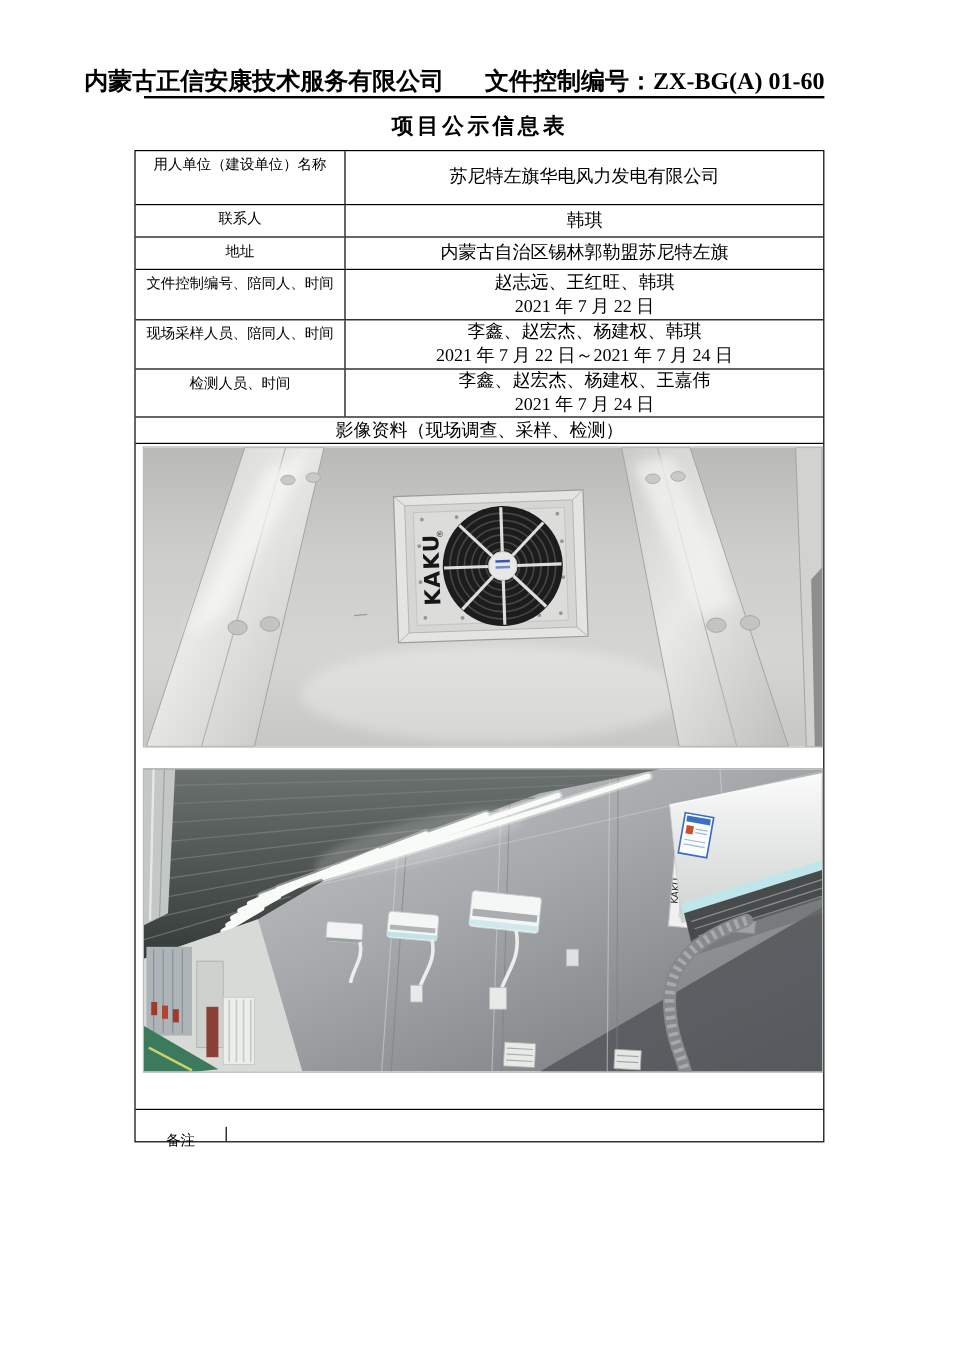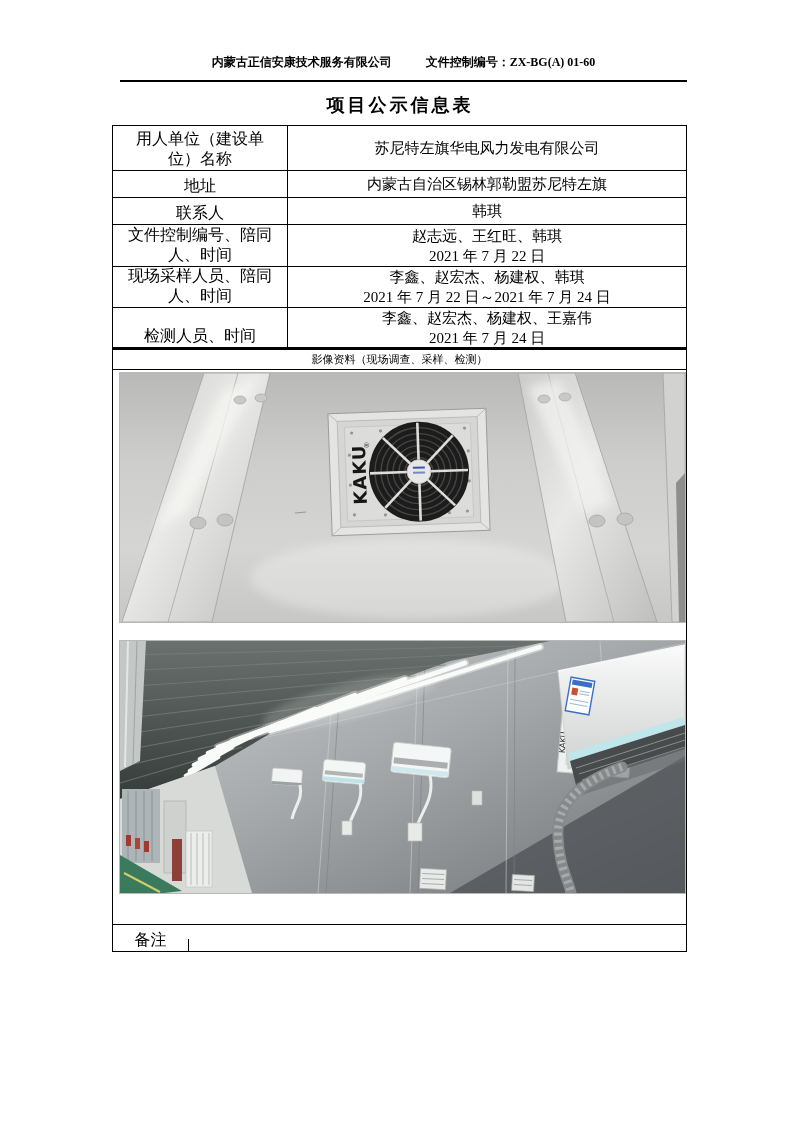--- a/index.html
+++ b/index.html
@@ -3,49 +3,49 @@
 <meta charset="utf-8">
 <style>
   html,body{margin:0;padding:0;}
   body{
     width:800px;height:1131px;background:#ffffff;position:relative;
     font-family:"Liberation Serif","DejaVu Serif",serif;color:#000;
     overflow:hidden;
   }
   .page-header{
     position:absolute;left:120px;top:54px;width:567px;
-    display:flex;justify-content:center;align-items:flex-end;gap:34px;
-    font-weight:bold;font-size:12px;white-space:nowrap;
+    display:flex;justify-content:flex-end;align-items:flex-end;gap:34px;
+    font-weight:bold;font-size:20px;white-space:nowrap;
   }
   .header-rule{
     position:absolute;left:120px;top:80px;width:567px;height:2px;background:#000;
   }
   .doc-title{
     position:absolute;left:0;top:93px;width:800px;text-align:center;
     font-size:18px;font-weight:bold;letter-spacing:3px;
   }
   .main-table{
     position:absolute;left:112px;top:125px;width:575px;
     border:1px solid #000;box-sizing:border-box;background:#fff;
   }
   .trow{display:flex;border-top:1px solid #000;box-sizing:border-box;}
   .trow:first-child{border-top:none;}
   .tlabel{
     width:175px;box-sizing:border-box;border-right:1px solid #000;
-    display:flex;align-items:flex-end;justify-content:center;text-align:center;
-    font-size:16px;line-height:20px;padding:1px 6px;
+    display:flex;align-items:flex-start;justify-content:center;text-align:center;
+    font-size:12px;line-height:20px;padding:1px 6px;
   }
   .tlabel span{display:inline-block;max-width:158px;}
   .tvalue{
     flex:1;display:flex;flex-direction:column;align-items:center;justify-content:center;
     text-align:center;font-size:15px;line-height:20px;padding:1px 4px;box-sizing:border-box;font-family:Liberation Serif, serif;
   }
   .media-header{
-    border-top:3px solid #000000;height:22px;display:flex;align-items:center;justify-content:center;
-    font-size:11px;box-sizing:border-box;
+    border-top:1px solid #000000;height:22px;display:flex;align-items:center;justify-content:center;
+    font-size:15px;box-sizing:border-box;
   }
   .media-cell{
     border-top:1px solid #000;box-sizing:border-box;
     padding:2px 3px 30px 6px;
   }
   .photo-frame{width:565px;border:1px solid #b8b8b6;box-sizing:content-box;font-size:0;line-height:0;}
   .photo-frame + .photo-frame{margin-top:17px;}
   .remark-row .tlabel{width:76px;margin-top:14px;}
 </style>
 </head>
@@ -65,33 +65,33 @@
     <div class="tlabel">
         <span>用人单位（建设单位）名称</span>
       </div>
     <div class="tvalue">
         <div>苏尼特左旗华电风力发电有限公司</div>
       </div>
   </div>
 
   <div class="trow" style="height:27px">
     <div class="tlabel">
+        <span>联系人</span>
+      </div>
+    <div class="tvalue">
+        <div>韩琪</div>
+      </div>
+  </div>
+
+  <div class="trow" style="height:27px">
+    <div class="tlabel">
         <span>地址</span>
       </div>
     <div class="tvalue">
         <div>内蒙古自治区锡林郭勒盟苏尼特左旗</div>
-      </div>
-  </div>
-
-  <div class="trow" style="height:27px">
-    <div class="tlabel">
-        <span>联系人</span>
-      </div>
-    <div class="tvalue">
-        <div>韩琪</div>
       </div>
   </div>
 
 
   <div class="trow" style="height:42px">
     <div class="tlabel">
         <span>文件控制编号、陪同人、时间</span>
       </div>
     <div class="tvalue">
       <div>赵志远、王红旺、韩琪</div>

